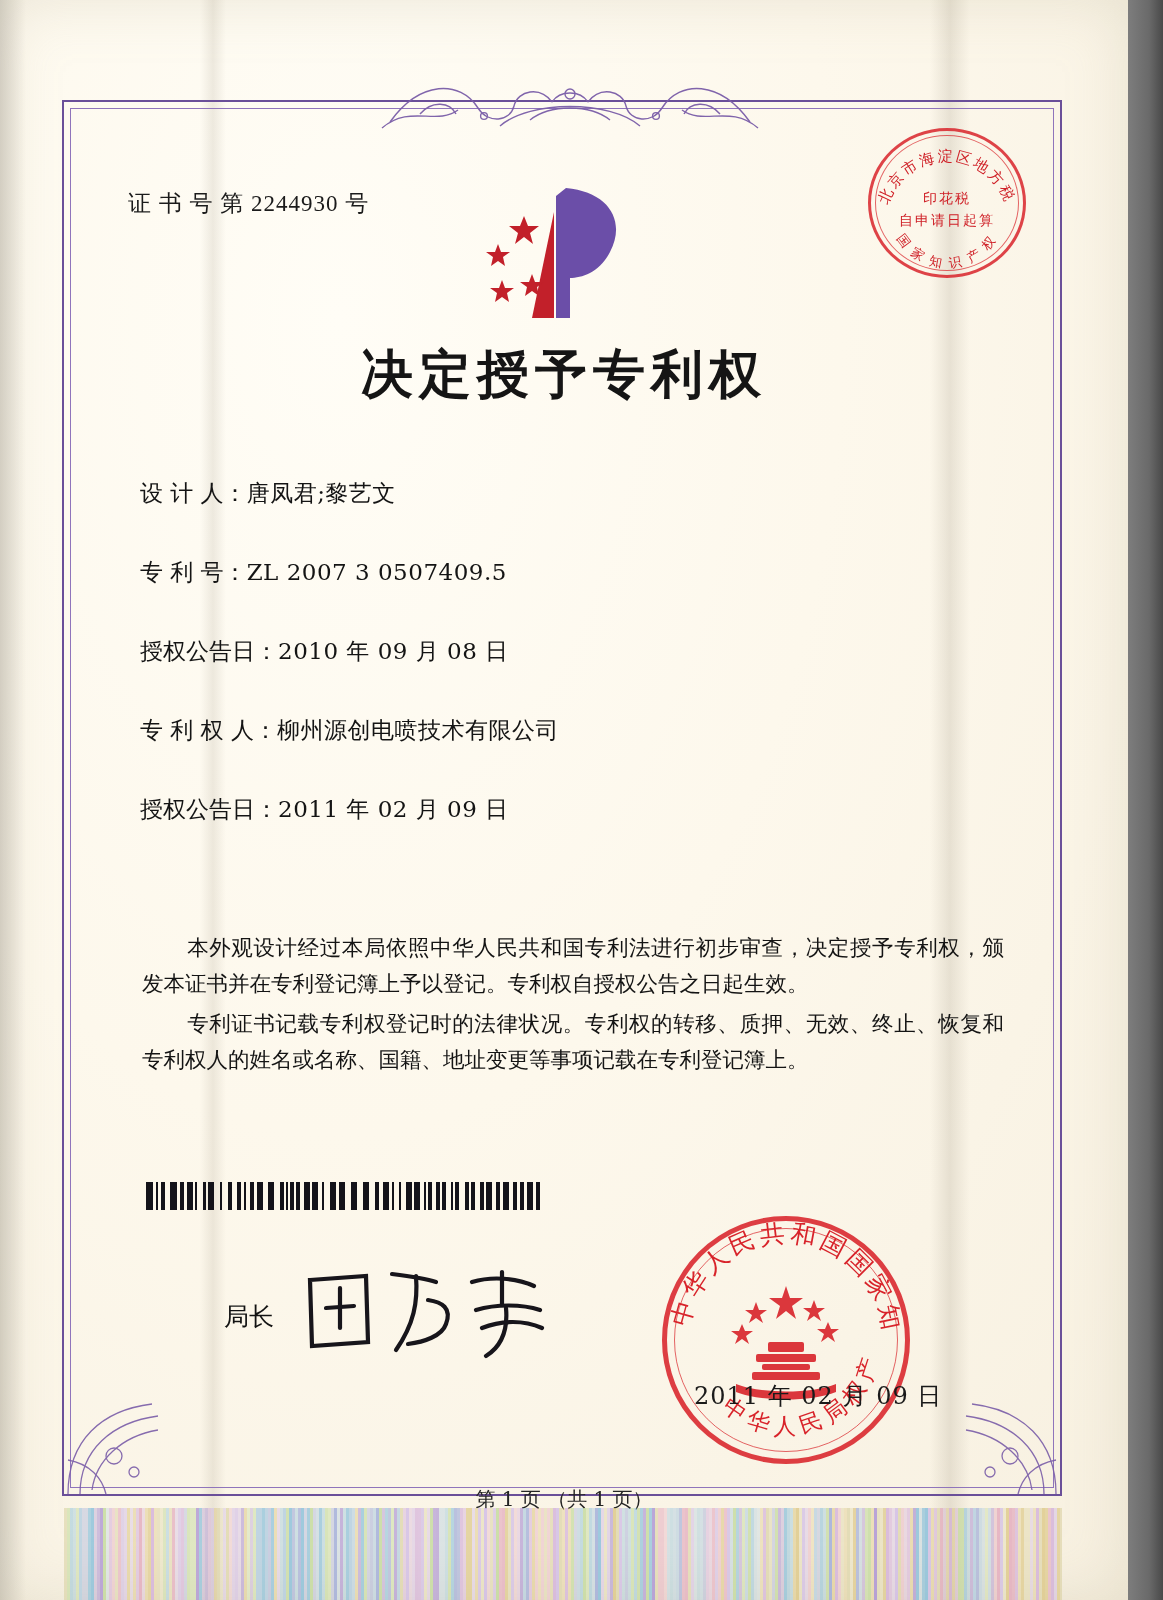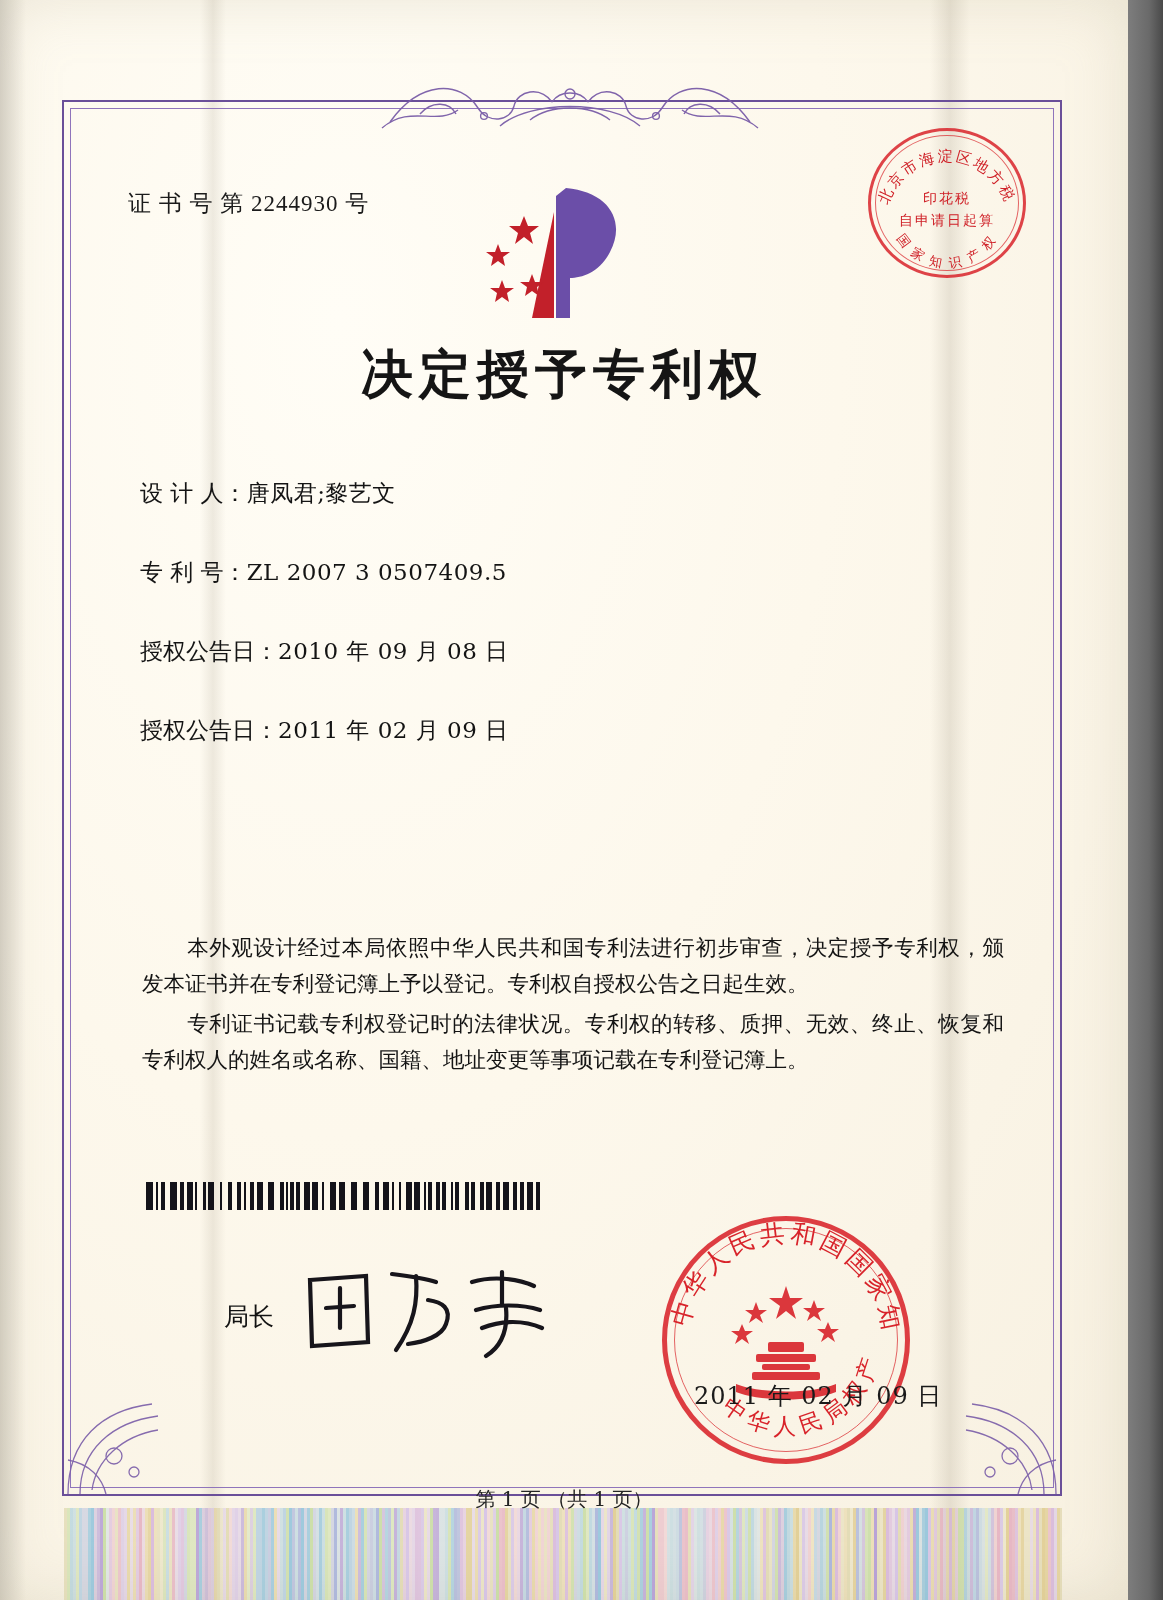--- a/index.html
+++ b/index.html
@@ -316,20 +316,23 @@
 
   <div class="fields">
     <div class="field">
       <span class="lbl">设  计   人：</span><span class="val">唐凤君;黎艺文</span>
     </div>
     <div class="field">
       <span class="lbl">专  利   号：</span><span class="val">ZL 2007 3 0507409.5</span>
     </div>
     <div class="field">
       <span class="lbl">授权公告日：</span><span class="val">2010 年 09 月 08 日</span>
+    </div>
+    <div class="field">
+      <span class="lbl">专 利 权 人：</span><span class="val">柳州源创电喷技术有限公司</span>
     </div>
     <div class="field">
       <span class="lbl">授权公告日：</span><span class="val">2011 年 02 月 09 日</span>
     </div>
   </div>
 
   <div class="paras">
     <p>本外观设计经过本局依照中华人民共和国专利法进行初步审查，决定授予专利权，颁发本证书并在专利登记簿上予以登记。专利权自授权公告之日起生效。</p>
     <p>专利证书记载专利权登记时的法律状况。专利权的转移、质押、无效、终止、恢复和专利权人的姓名或名称、国籍、地址变更等事项记载在专利登记簿上。</p>
   </div>

